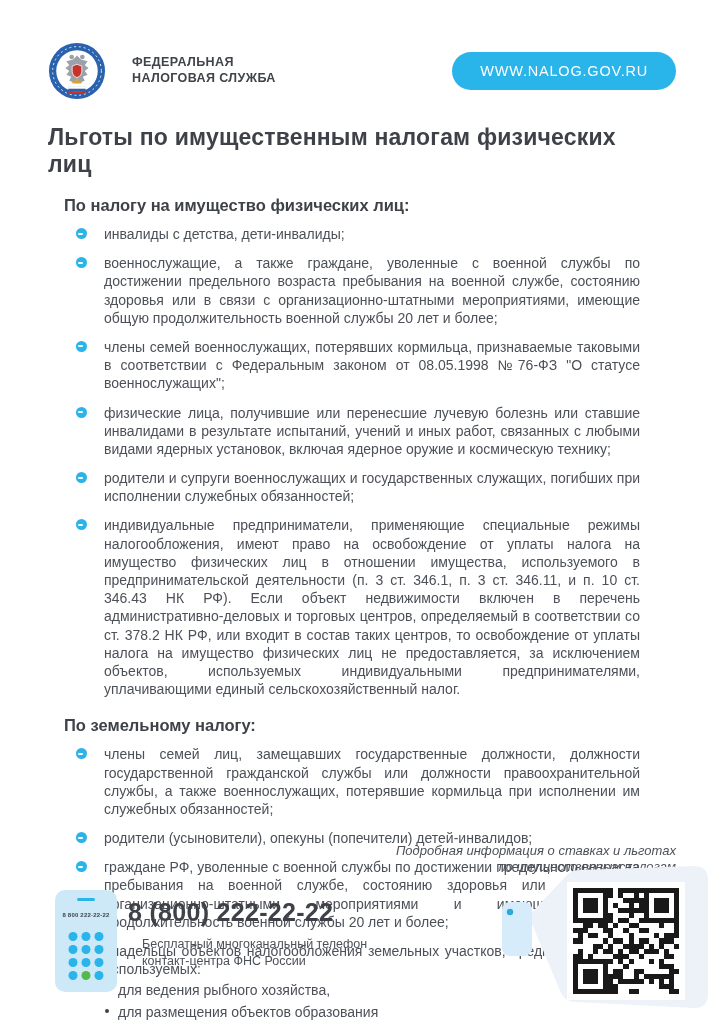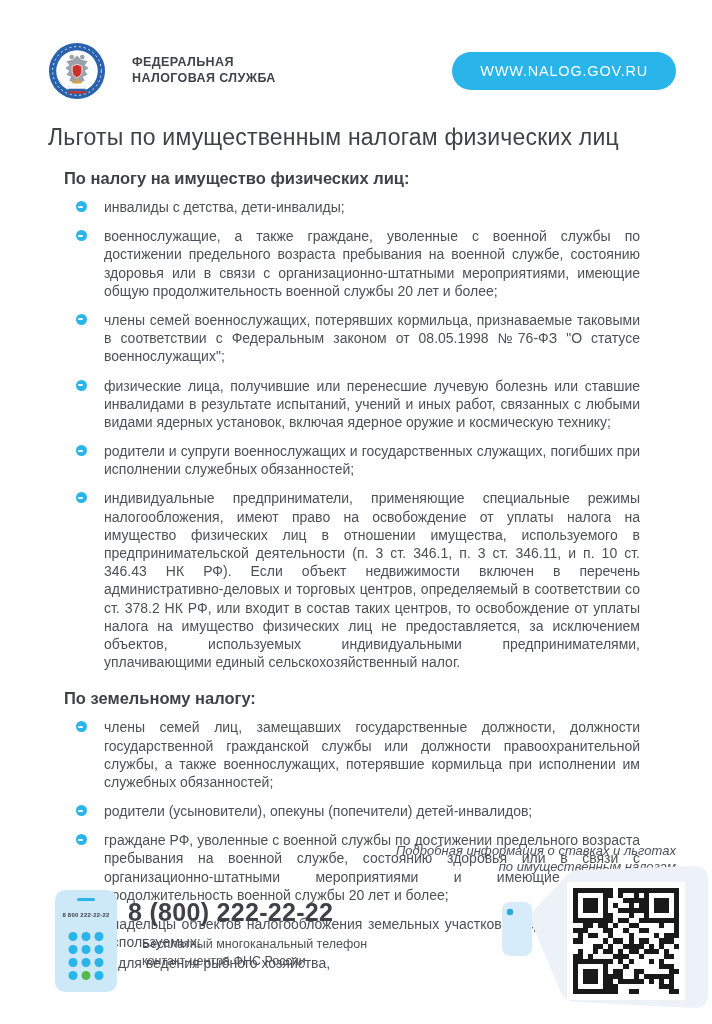--- a/index.html
+++ b/index.html
@@ -26,21 +26,21 @@
   }
   .site-pill{
     background:#29b4ea;color:#ffffff;border:none;cursor:pointer;
     border-radius:19px;height:38px;padding:0 28px;
     font-family:inherit;font-size:14.5px;letter-spacing:.8px;
     display:flex;align-items:center;justify-content:center;
   }
   
   .title{
     margin:24px 48px 0 48px;
-    font-size:23px;font-weight:normal;color:#3e4248;
+    font-size:23px;font-weight:bold;color:#3e4248;
     letter-spacing:.2px;
   }
   
   .content{padding:0 64px;}
   .sec-heading{
     margin:18px 0 10px 0;
     font-size:16.5px;font-weight:bold;color:#3e4248;
   }
   ul.bullets{list-style:none;margin:8px;padding:0;}
   li.bullet{
@@ -171,21 +171,21 @@
     <div class="sec-heading">По земельному налогу:</div>
     <ul class="bullets">
       <li class="bullet"><span class="b-icon"></span><span>члены семей лиц, замещавших государственные должности, должности государственной гражданской службы или должности правоохранительной службы, а также военнослужащих, потерявшие кормильца при исполнении им служебных обязанностей;</span></li>
       <li class="bullet"><span class="b-icon"></span><span>родители (усыновители), опекуны (попечители) детей-инвалидов;</span></li>
       <li class="bullet"><span class="b-icon"></span><span>граждане РФ, уволенные с военной службы по достижении предельного возраста пребывания на военной службе, состоянию здоровья или в связи с организационно-штатными мероприятиями и имеющие общую продолжительность военной службы 20 лет и более;</span></li>
       <li class="bullet">
         <span class="b-icon"></span>
         <span>владельцы объектов налогообложения земельных участков, предназначенных и используемых:</span>
         <ul class="subbullets">
           <li><span class="dot"></span><span>для ведения рыбного хозяйства,</span></li>
-          <li><span class="dot"></span></li>
+          <li><span class="dot"></span><span>для размещения объектов образования</span></li>
         </ul>
       </li>
     </ul>
   </div>
 
   <div class="note">
     <div>Подробная информация о ставках и льготах</div>
     <div>по имущественным налогам</div>
   </div>
 

